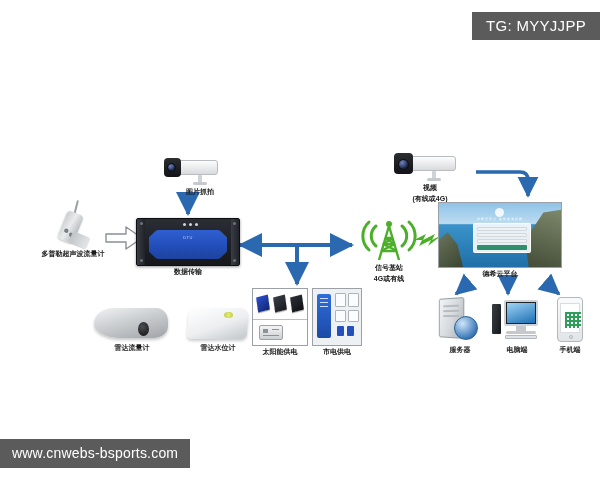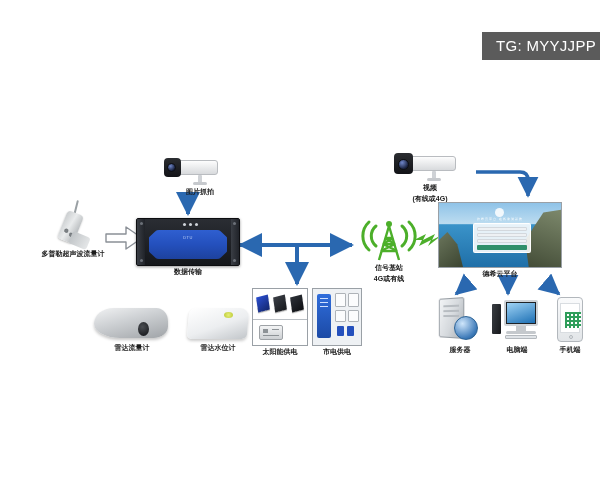--- a/index.html
+++ b/index.html
@@ -11,23 +11,22 @@
     position:relative;
     overflow:hidden;
   }
   .stage { position:absolute; inset:0; }
 
   
   .tag-badge{
     position:absolute; top:12px; right:0;
     background:#5b5b5b; color:#fff;
     font-size:15px; letter-spacing:.3px;
-    padding:5px 4px 6px 14px;
+    padding:5px 14px 6px 14px;
     white-space:nowrap;
-    margin-top:20px;
   }
   .watermark{
     position:absolute; left:0; bottom:12px;
     background:#5b5b5b; color:#fff;
     font-size:14px; letter-spacing:.2px;
     padding:6px 12px 7px 12px;
     white-space:nowrap;
   }
 
   
@@ -273,20 +272,21 @@
 
   
   .wires{position:absolute;inset:0;pointer-events:none;}
 </style>
 </head>
 <body>
 
 <div class="stage">
 
   <div class="tag-badge">TG: MYYJJPP</div>
+  <div class="watermark">www.cnwebs-bsports.com</div>
 
 
   <svg class="wires" width="600" height="480">
     <defs>
       <marker id="ah" markerWidth="7" markerHeight="7" refX="5.5" refY="3" orient="auto">
         <path d="M0,0 L6,3 L0,6 z" fill="#2a68b0"></path>
       </marker>
       <marker id="ah2" markerWidth="8" markerHeight="8" refX="6" refY="3.5" orient="auto">
         <path d="M0,0 L7,3.5 L0,7 z" fill="#2a68b0"></path>
       </marker>

